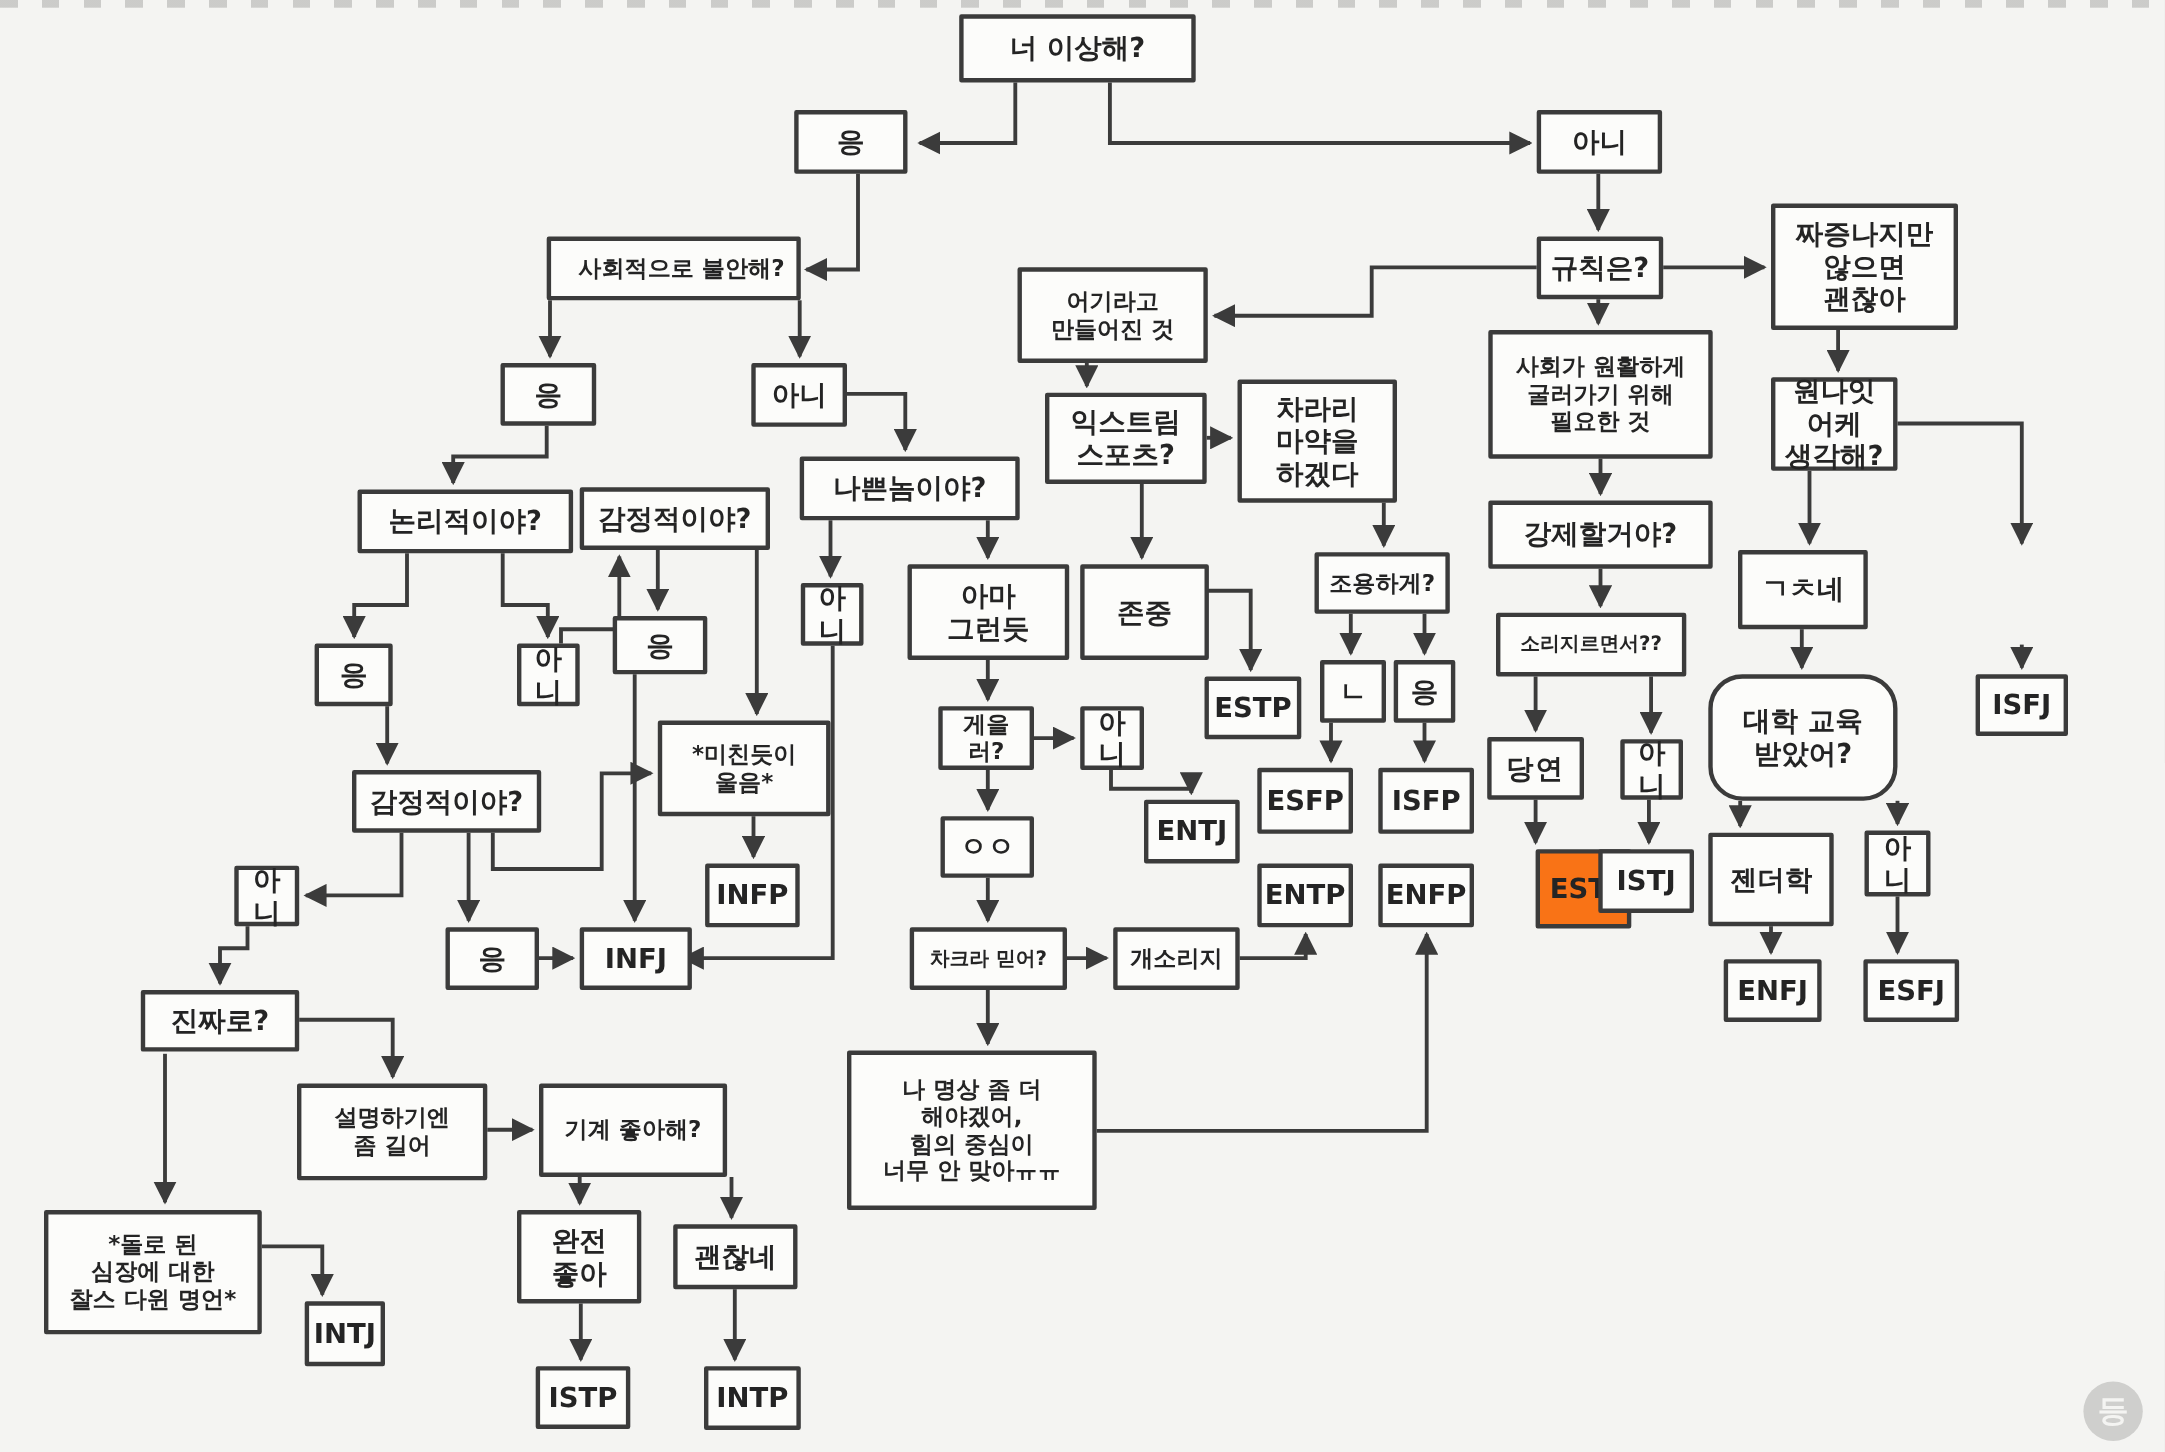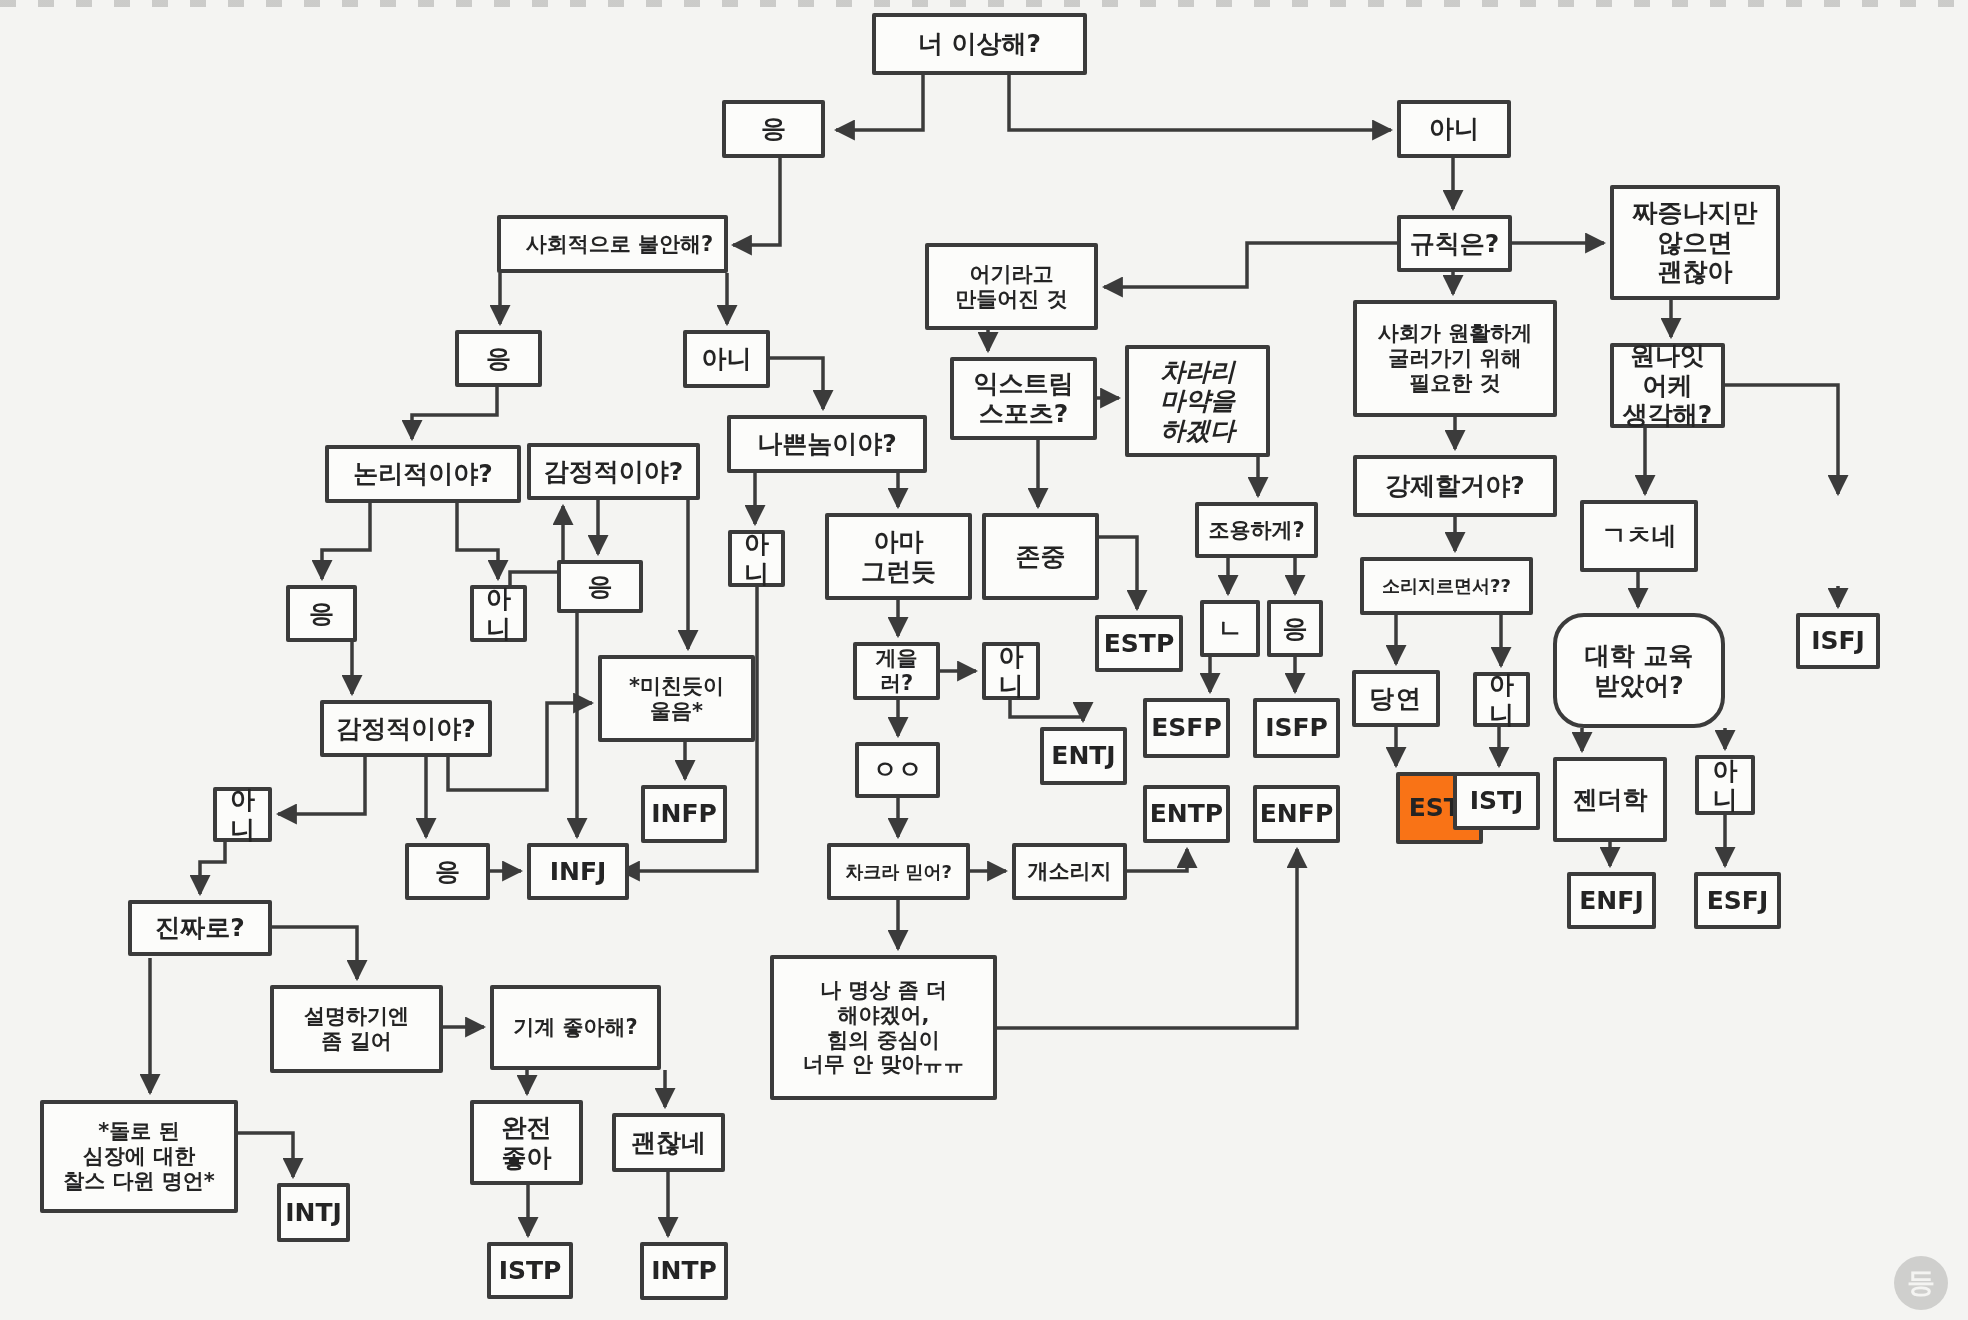--- a/index.html
+++ b/index.html
@@ -146,21 +146,21 @@
     <div class="node xs" style="left: 827px; top: 843px; width: 143px; height: 57px; background: rgb(252, 252, 250);">차크라 믿어?</div>
     <div class="node s" style="left: 1012px; top: 843px; width: 115px; height: 57px; background: rgb(252, 252, 250);">개소리지</div>
     <div class="node s" style="left: 770px; top: 955px; width: 227px; height: 145px; background: rgb(252, 252, 250);">나 명상 좀 더
 해야겠어,
 힘의 중심이
 너무 안 맞아ㅠㅠ</div>
     <div class="node s" style="left: 925px; top: 243px; width: 173px; height: 87px; background: rgb(252, 252, 250);">어기라고
 만들어진 것</div>
     <div class="node" style="left: 950px; top: 357px; width: 147px; height: 83px; background: rgb(252, 252, 250);">익스트림
 스포츠?</div>
-    <div class="node" style="left: 1125px; top: 345px; width: 145px; height: 112px; background: rgb(252, 252, 250); font-style: italic;">차라리
+    <div class="node" style="left: 1125px; top: 345px; width: 145px; height: 112px; background: rgb(252, 252, 250);">차라리
 마약을
 하겠다</div>
     <div class="node" style="left: 982px; top: 513px; width: 117px; height: 87px; background: rgb(252, 252, 250);">존중</div>
     <div class="node" style="left: 1095px; top: 615px; width: 88px; height: 57px; background: rgb(252, 252, 250);">ESTP</div>
     <div class="node s" style="left: 1195px; top: 502px; width: 123px; height: 56px; background: rgb(252, 252, 250);">조용하게?</div>
     <div class="node" style="left: 1200px; top: 600px; width: 60px; height: 57px; background: rgb(252, 252, 250);">ㄴ</div>
     <div class="node" style="left: 1267px; top: 600px; width: 56px; height: 57px; background: rgb(252, 252, 250);">응</div>
     <div class="node" style="left: 1143px; top: 698px; width: 87px; height: 60px; background: rgb(252, 252, 250);">ESFP</div>
     <div class="node" style="left: 1253px; top: 698px; width: 87px; height: 60px; background: rgb(252, 252, 250);">ISFP</div>
     <div class="node" style="left: 1143px; top: 785px; width: 87px; height: 58px; background: rgb(252, 252, 250);">ENTP</div>

